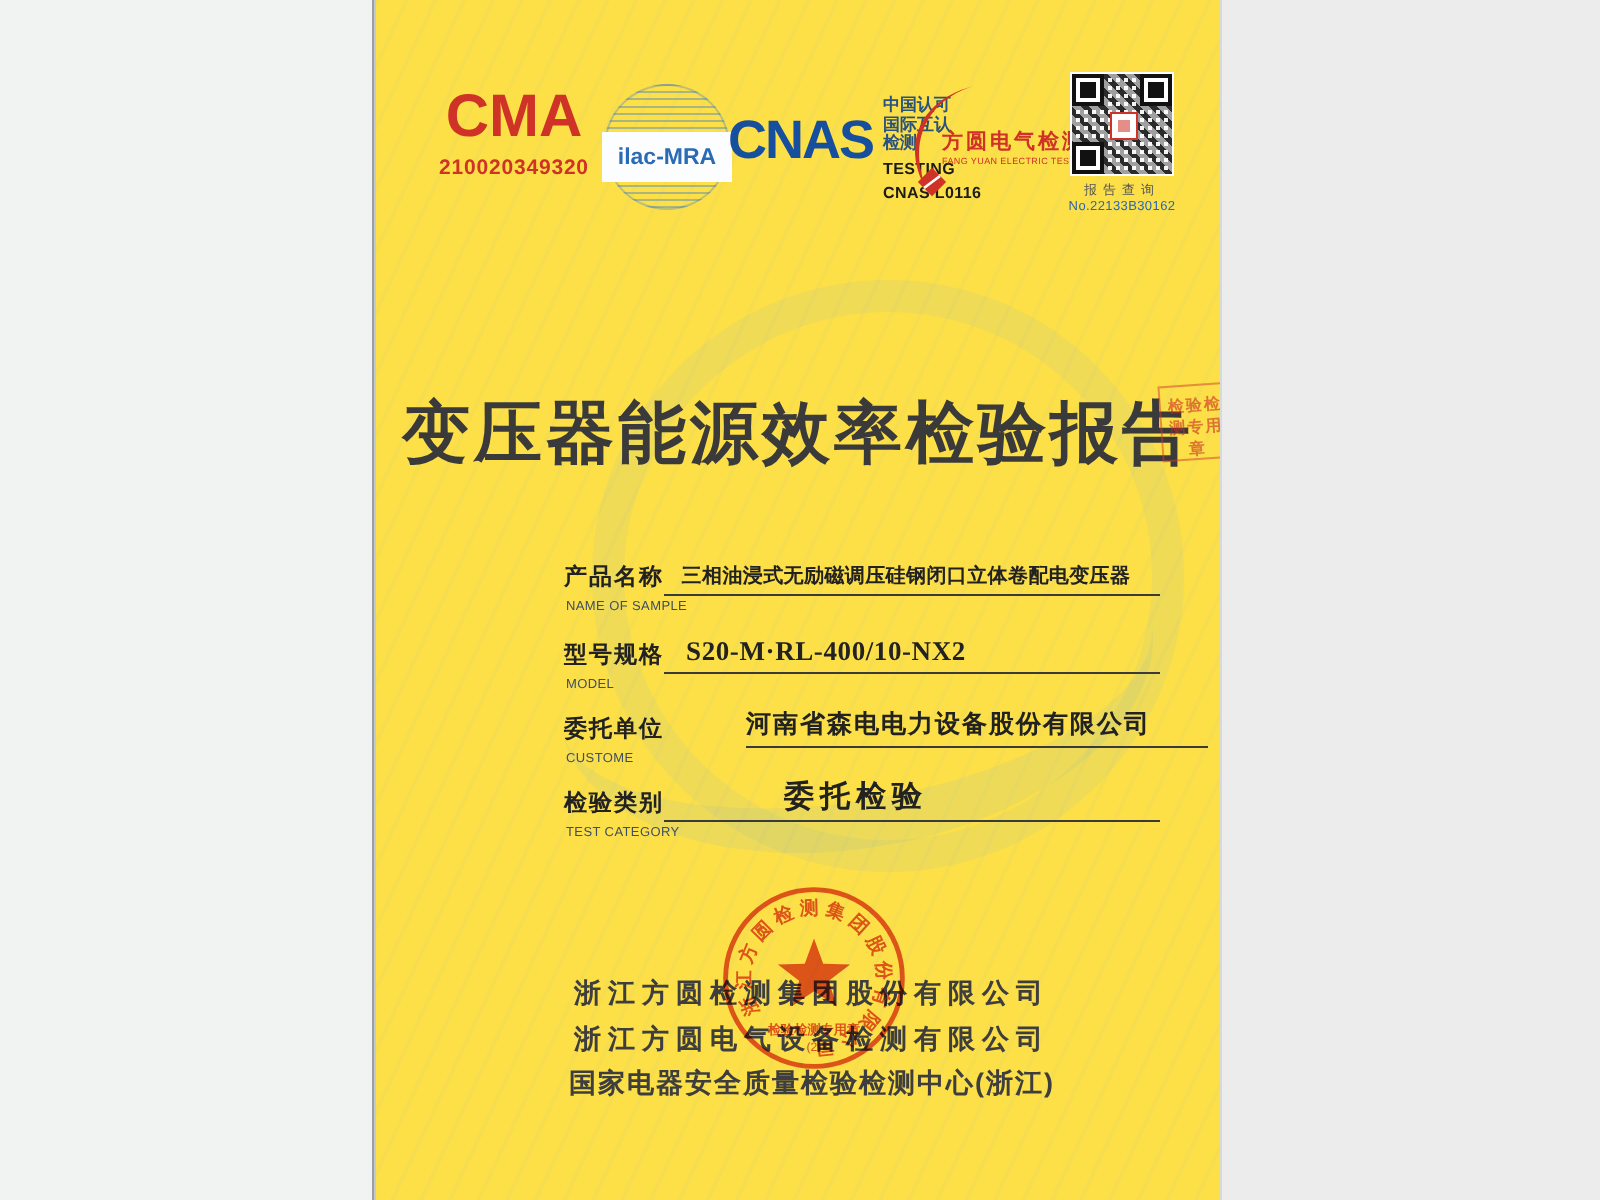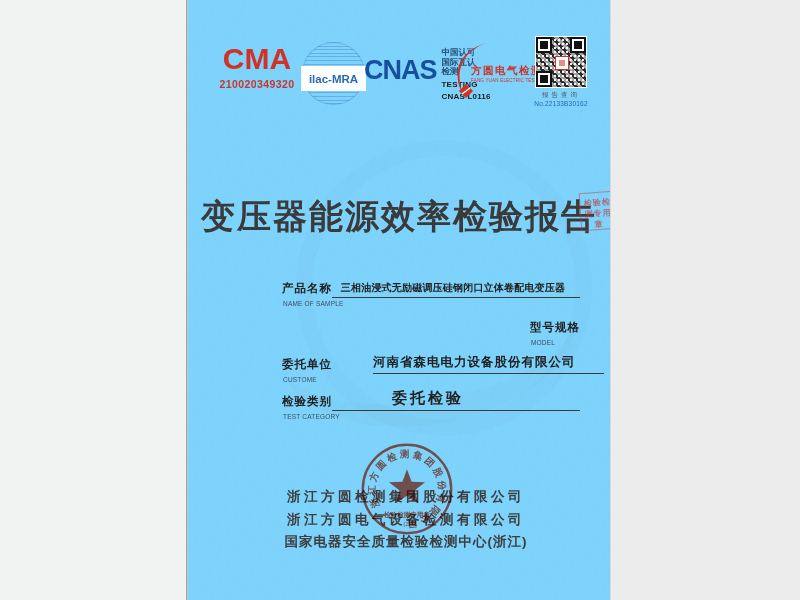--- a/index.html
+++ b/index.html
@@ -9,21 +9,21 @@
     font-family:"Liberation Sans", sans-serif;
   }
   
   .left-strip{
     position:absolute;left:0;top:0;width:186px;height:600px;
     background:#f1f2f2;border-right:2px solid #9aa0a3;
   }
   
   .page{
     position:absolute;left:188px;top:0;width:422px;height:600px;
-    background:#7dd3fc;overflow:hidden;
+    background:#fde047;overflow:hidden;
     box-shadow:1px 0 0 #d7d9da, -1px 0 0 #c6c9cb;
   }
   .page::before{ 
     content:"";position:absolute;inset:0;
     background:repeating-linear-gradient(115deg,
       rgba(140,175,200,.055) 0 2px, rgba(0,0,0,0) 2px 13px);
     pointer-events:none;
   }
   .wm-circle{
     position:absolute;left:108px;top:140px;width:264px;height:264px;
@@ -170,20 +170,21 @@
       <span>产品名称</span>
       <span class="f-sub">NAME OF SAMPLE</span>
     </div>
     <div class="f-val">三相油浸式无励磁调压硅钢闭口立体卷配电变压器</div>
   </div>
   <div class="f-row row-1">
     <div class="f-lbl">
       <span>型号规格</span>
       <span class="f-sub">MODEL</span>
     </div>
+    <div class="f-val">S20-M·RL-400/10-NX2</div>
   </div>
   <div class="f-row row-2">
     <div class="f-lbl">
       <span>委托单位</span>
       <span class="f-sub">CUSTOME</span>
     </div>
     <div class="f-val">河南省森电电力设备股份有限公司</div>
   </div>
   <div class="f-row row-3">
     <div class="f-lbl">

